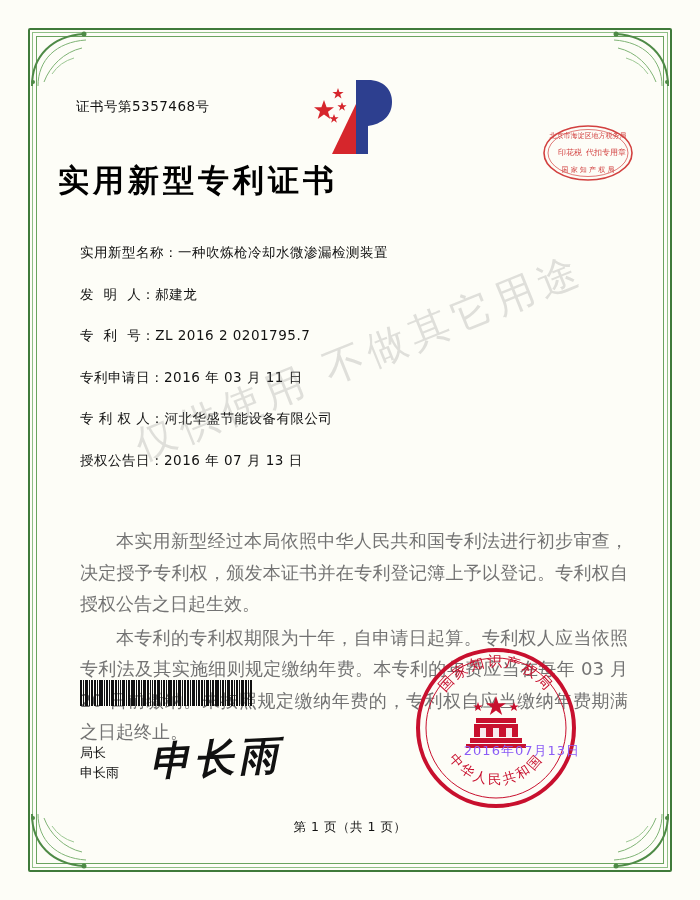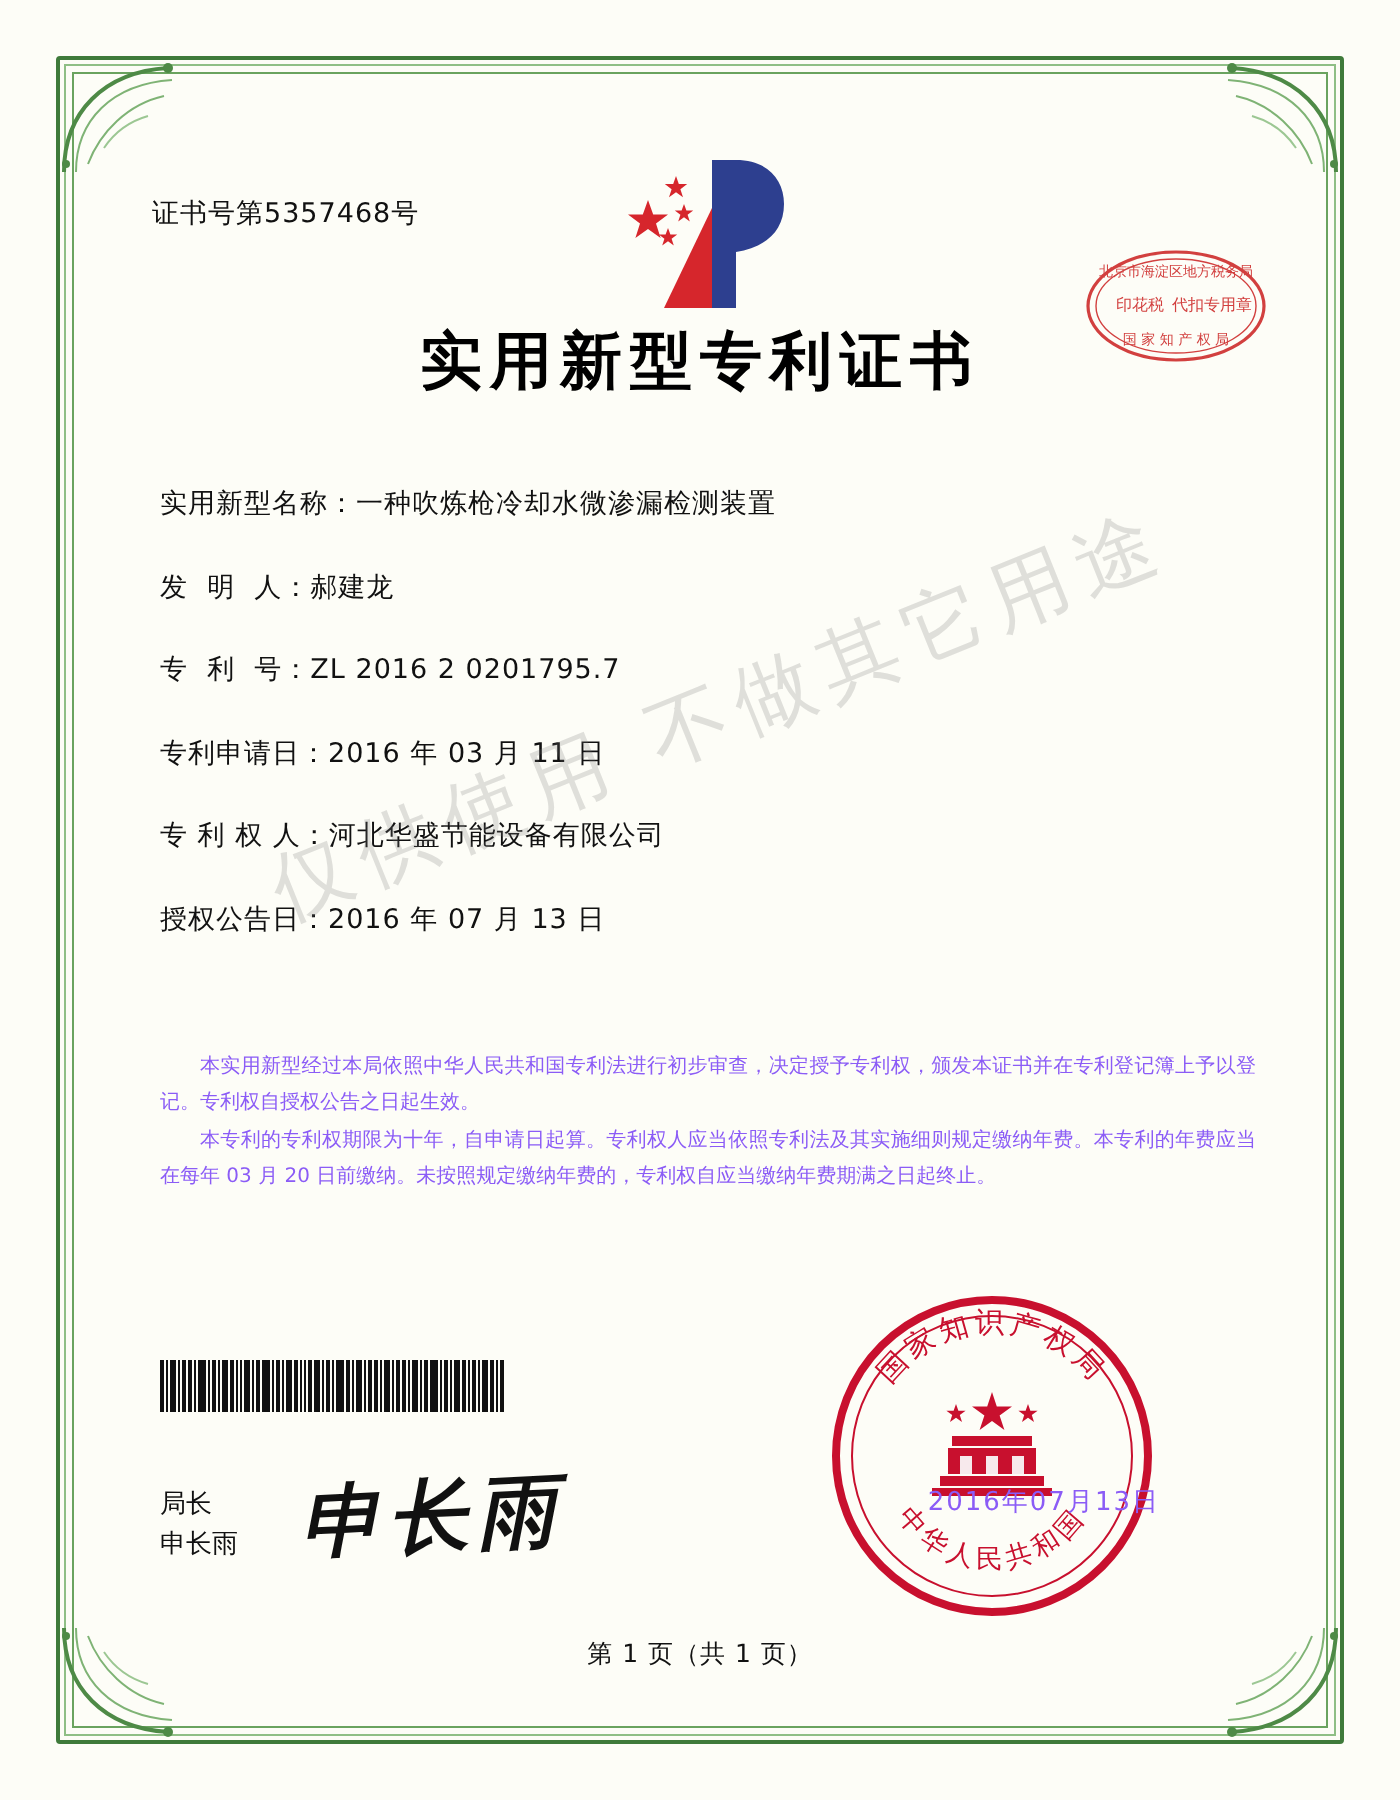--- a/index.html
+++ b/index.html
@@ -81,21 +81,21 @@
   
   .stamp-top {
     position: absolute;
     right: 6px;
     top: 62px;
     width: 96px;
     height: 62px;
   }
 
   .title {
-    text-align: center;
+    text-align: left;
     font-family: "DejaVu Sans", "Liberation Sans", sans-serif;
     font-weight: bold;
     font-size: 31px;
     letter-spacing: 4px;
     color: #000;
     margin-top: 44px;
   }
 
   .fields {
     margin: 44px 0 0 22px;
@@ -111,24 +111,24 @@
   .field-label {
     white-space: pre;
     letter-spacing: 0.5px;
   }
   .field-value {
     letter-spacing: 0.5px;
   }
 
   .paragraphs {
     margin: 58px 14px 0 22px;
-    font-size: 10px;
+    font-size: 18px;
     line-height: 1.75;
     text-align: justify;
-    color: #8b5cf6;
+    color: #737373;
   }
   .paragraphs p {
     margin: 0 0 2px 0;
     text-indent: 2em;
   }
 
   
   .barcode {
     position: absolute;
     left: 22px;

